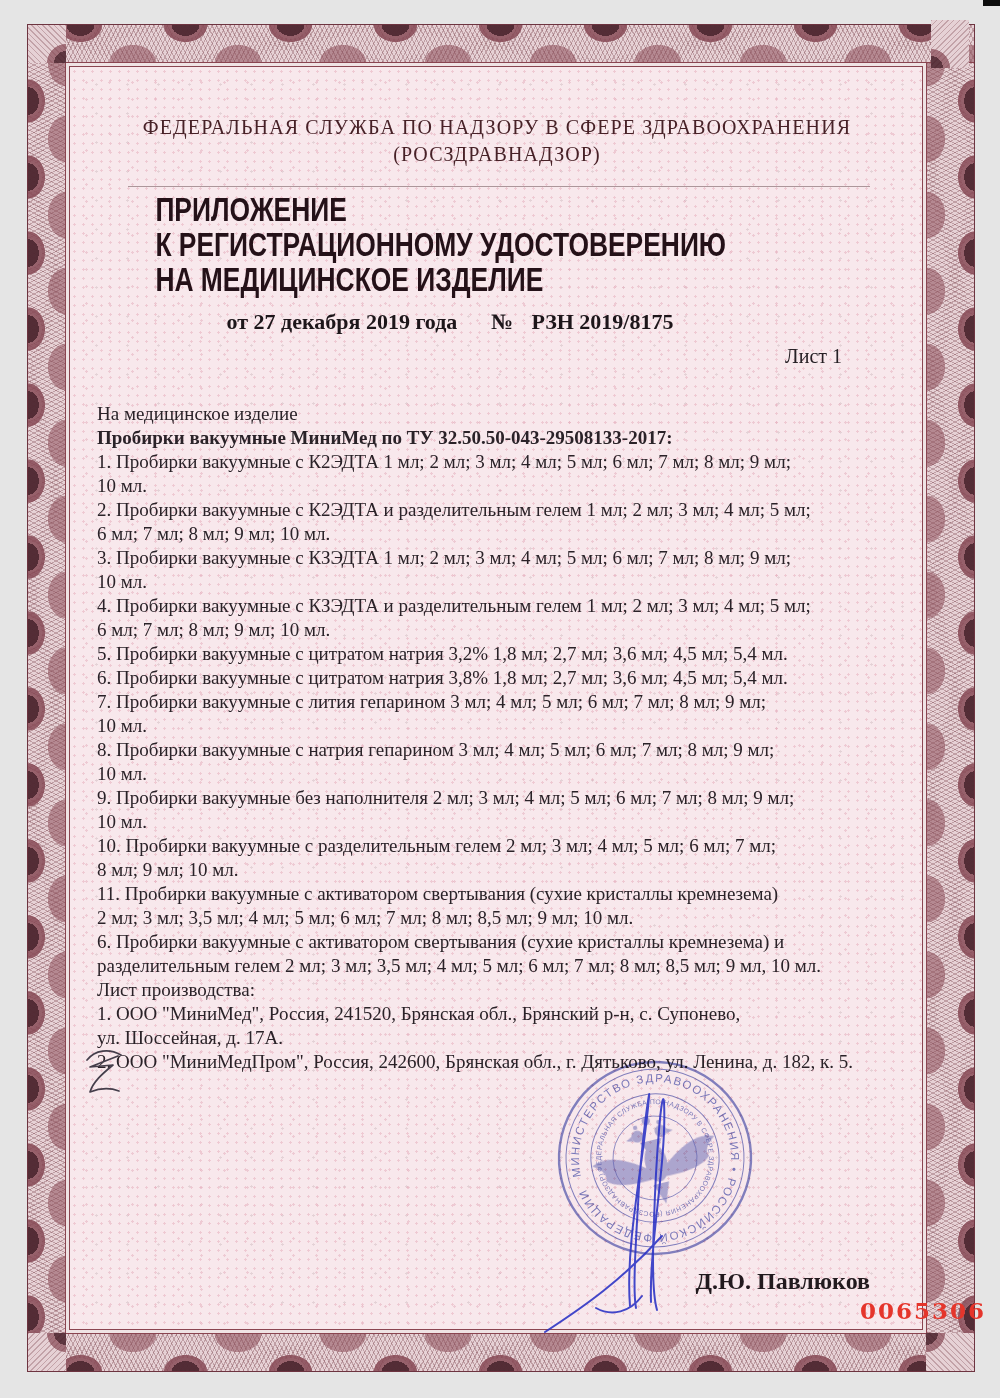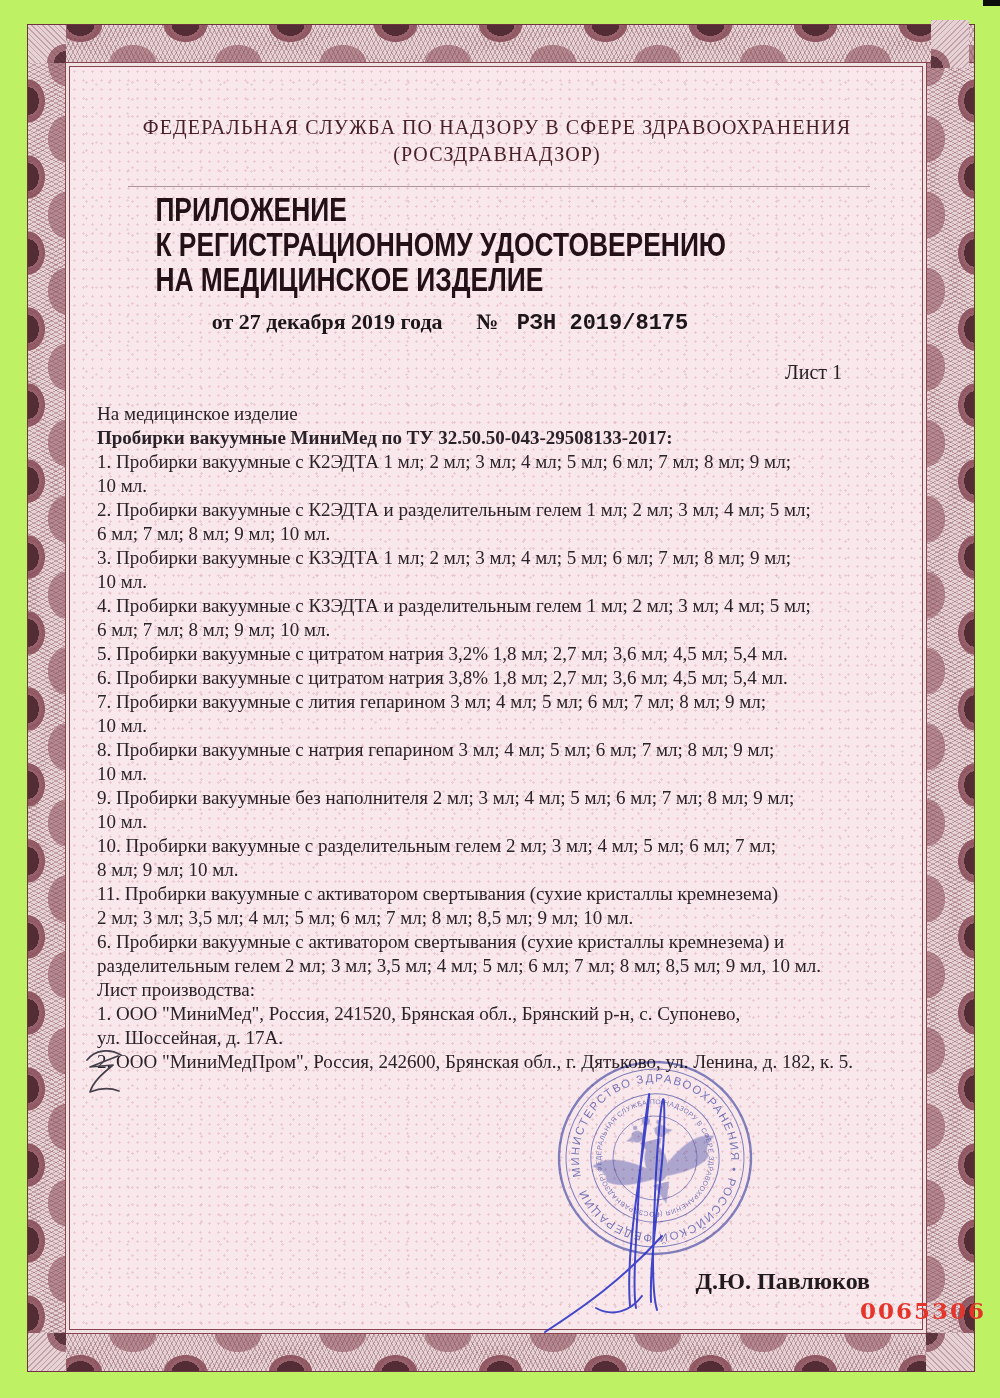--- a/index.html
+++ b/index.html
@@ -1,19 +1,19 @@
 <!DOCTYPE html>
 <html><head>
 <meta charset="utf-8">
 <style>
   * { margin:0; padding:0; box-sizing:border-box; }
   html,body { background:#ffffff; }
   .page {
     position:relative; width:1000px; height:1398px;
-    background:#bef264; overflow:hidden;
+    background:#e5e5e5; overflow:hidden;
     font-family:"Liberation Serif", serif;
   }
   
   .cert {
     position:absolute; left:27px; top:24px; width:948px; height:1348px;
     border:1px solid #6d3440; background:#efe3e4;
   }
   .band { position:absolute; background-color:#e6d1d5; }
   .band-top, .band-bottom { left:0; right:0; height:38px; }
   .band-top { top:0; border-bottom:1px solid #8a4450; }
@@ -91,22 +91,22 @@
   .divider { position:absolute; left:128px; top:186px; width:742px; height:1px;
     background:rgba(110,82,88,.55); }
   .title { position:absolute; left:70px; right:76px; top:192px; text-align:left;
     font-family:"Liberation Sans", sans-serif; font-weight:bold; color:#241118;
     font-size:33px; line-height:35px; }
   .title div { transform:scaleX(0.8); }
   .reg-row { position:absolute; left:0; right:56px; top:309px; display:flex;
     justify-content:center; align-items:baseline; transform:translateX(-22px);
     font-weight:bold; font-size:22px; color:#1d161a; }
   .reg-row .num-sign { margin-left:34px; }
-  .reg-row .num { margin-left:18px;font-family:Liberation Mono, monospace; }
-  .sheet { position:absolute; right:158px; top:361px; font-size:20px; color:#262025; }
+  .reg-row .num { margin-left:18px; }
+  .sheet { position:absolute; right:158px; top:345px; font-size:20px; color:#262025; }
   .body-block { position:absolute; left:97px; top:402px; width:830px; font-size:19px; color:#2a2228; }
   .body-block .bline { height:24px; line-height:24px; white-space:nowrap; }
   .body-block .bold { font-weight:bold; }
   .official { position:absolute; left:97px; top:1234px; font-weight:bold; font-size:20px;
     line-height:34px; color:#221a1e; white-space:nowrap; }
   .official-name { position:absolute; right:130px; top:1268px; font-weight:bold;
     font-size:24px; color:#221a1e; white-space:nowrap; }
   .serial { position:absolute; left:816px; top:1297px; font-family:"DejaVu Serif", serif;
     font-weight:bold; font-size:23px; letter-spacing:2px; color:#e5352b;margin-left:44px; }
   .stamp-svg { position:absolute; left:548px; top:1048px; width:220px; height:226px;

